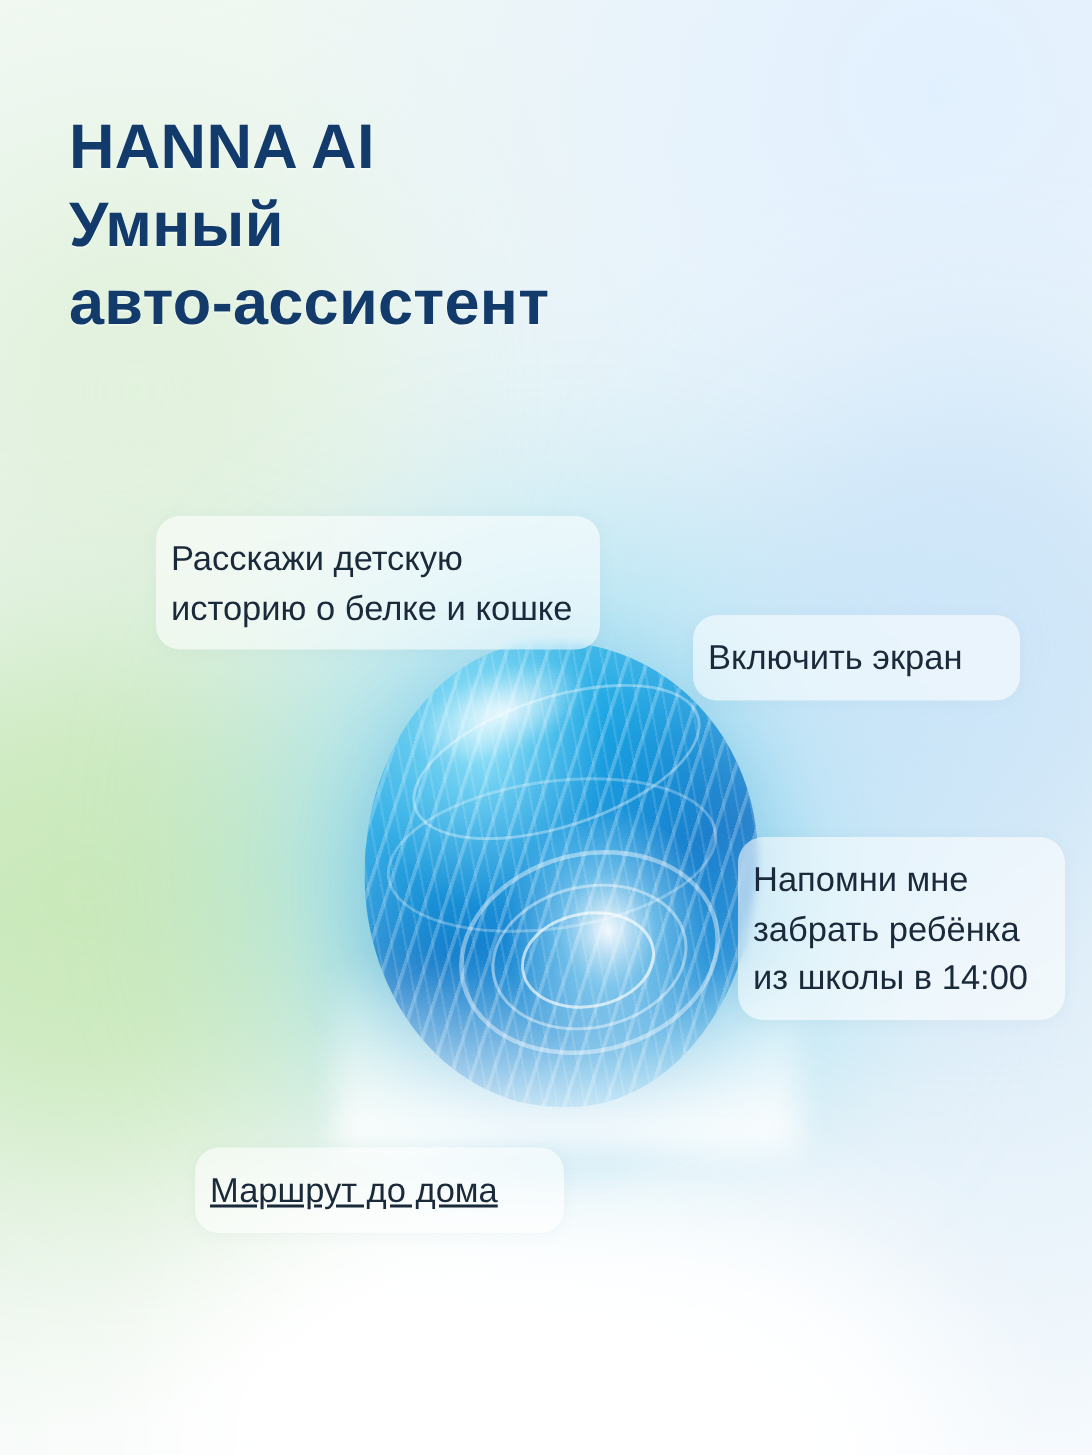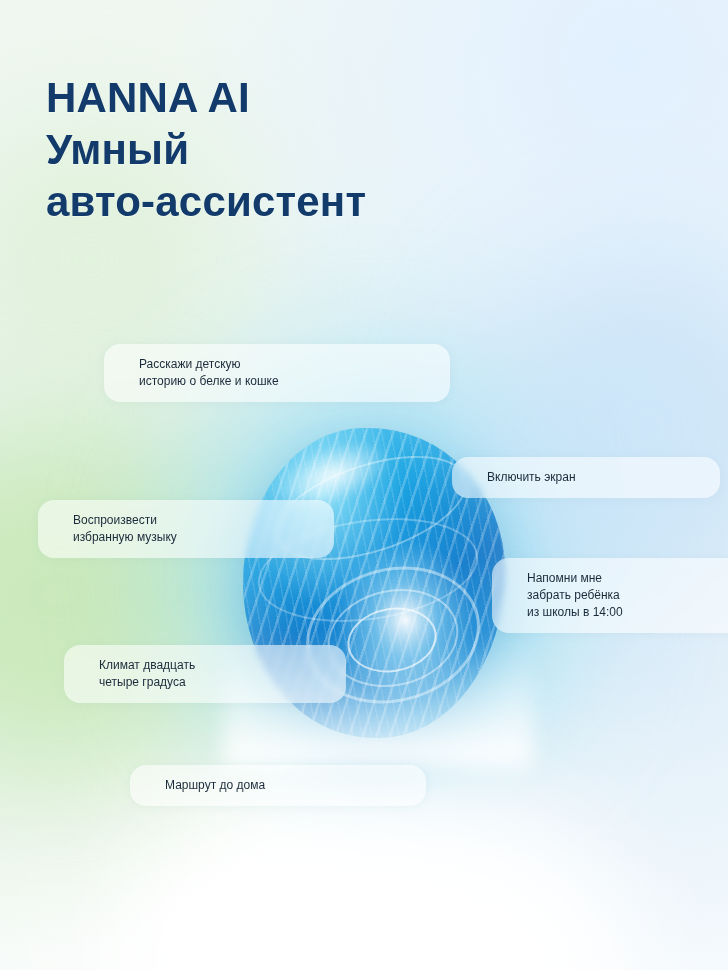--- a/index.html
+++ b/index.html
@@ -139,33 +139,33 @@
     background: linear-gradient(to top, rgba(255,255,255,0.92) 0%, rgba(255,255,255,0) 100%);
     filter: blur(10px);
   }
 
   
   .chip {
     position: absolute;
     border-radius: 16px;
     background: rgba(255,255,255,0.56);
     color: #1b2a3a;
-    font-size: 12px;
+    font-size: 23px;
     line-height: 1.42;
-    padding: 12px 35px;
+    padding: 12px 10px;
     white-space: pre-line;
     backdrop-filter: blur(3px);
     box-shadow: 0 1px 10px rgba(120,150,170,0.08);
   }
   .chip.c0 { left: 104px; top: 344px; width: 276px; }
-  .chip.c1 { left: 452px; top: 410px; width: 198px; margin-top: 47px; }
+  .chip.c1 { left: 462px; top: 410px; width: 198px; }
   .chip.c2 { left: 38px;  top: 500px; width: 226px; }
   .chip.c3 { left: 492px; top: 558px; width: 198px; border-radius: 17px; }
   .chip.c4 { left: 64px;  top: 645px; width: 212px; }
-  .chip.c5 { left: 130px; top: 765px; width: 226px; }
+  .chip.c5 { left: 130px; top: 765px; width: 226px; text-decoration: underline; }
   .chip.c6 { left: 432px; top: 738px; width: 228px; }
 </style>
 </head>
 <body>
 
 <div class="poster">
 
   <div class="bloom bloom-green-top"></div>
   <div class="bloom bloom-green-left"></div>
   <div class="bloom bloom-cyan"></div>
@@ -185,22 +185,18 @@
       <div class="swirl s2"></div>
       <div class="swirl s3"></div>
       <div class="orb-highlight"></div>
     </div>
     <div class="orb-bottom-fade"></div>
   </div>
 
   <div class="chip c0">Расскажи детскую
 историю о белке и кошке</div>
   <div class="chip c1">Включить экран</div>
-  <div class="chip c2">Воспроизвести
-избранную музыку</div>
   <div class="chip c3">Напомни мне
 забрать ребёнка
 из школы в 14:00</div>
-  <div class="chip c4">Климат двадцать
-четыре градуса</div>
   <div class="chip c5">Маршрут до дома</div>
 
 </div>
 
 </body></html>

